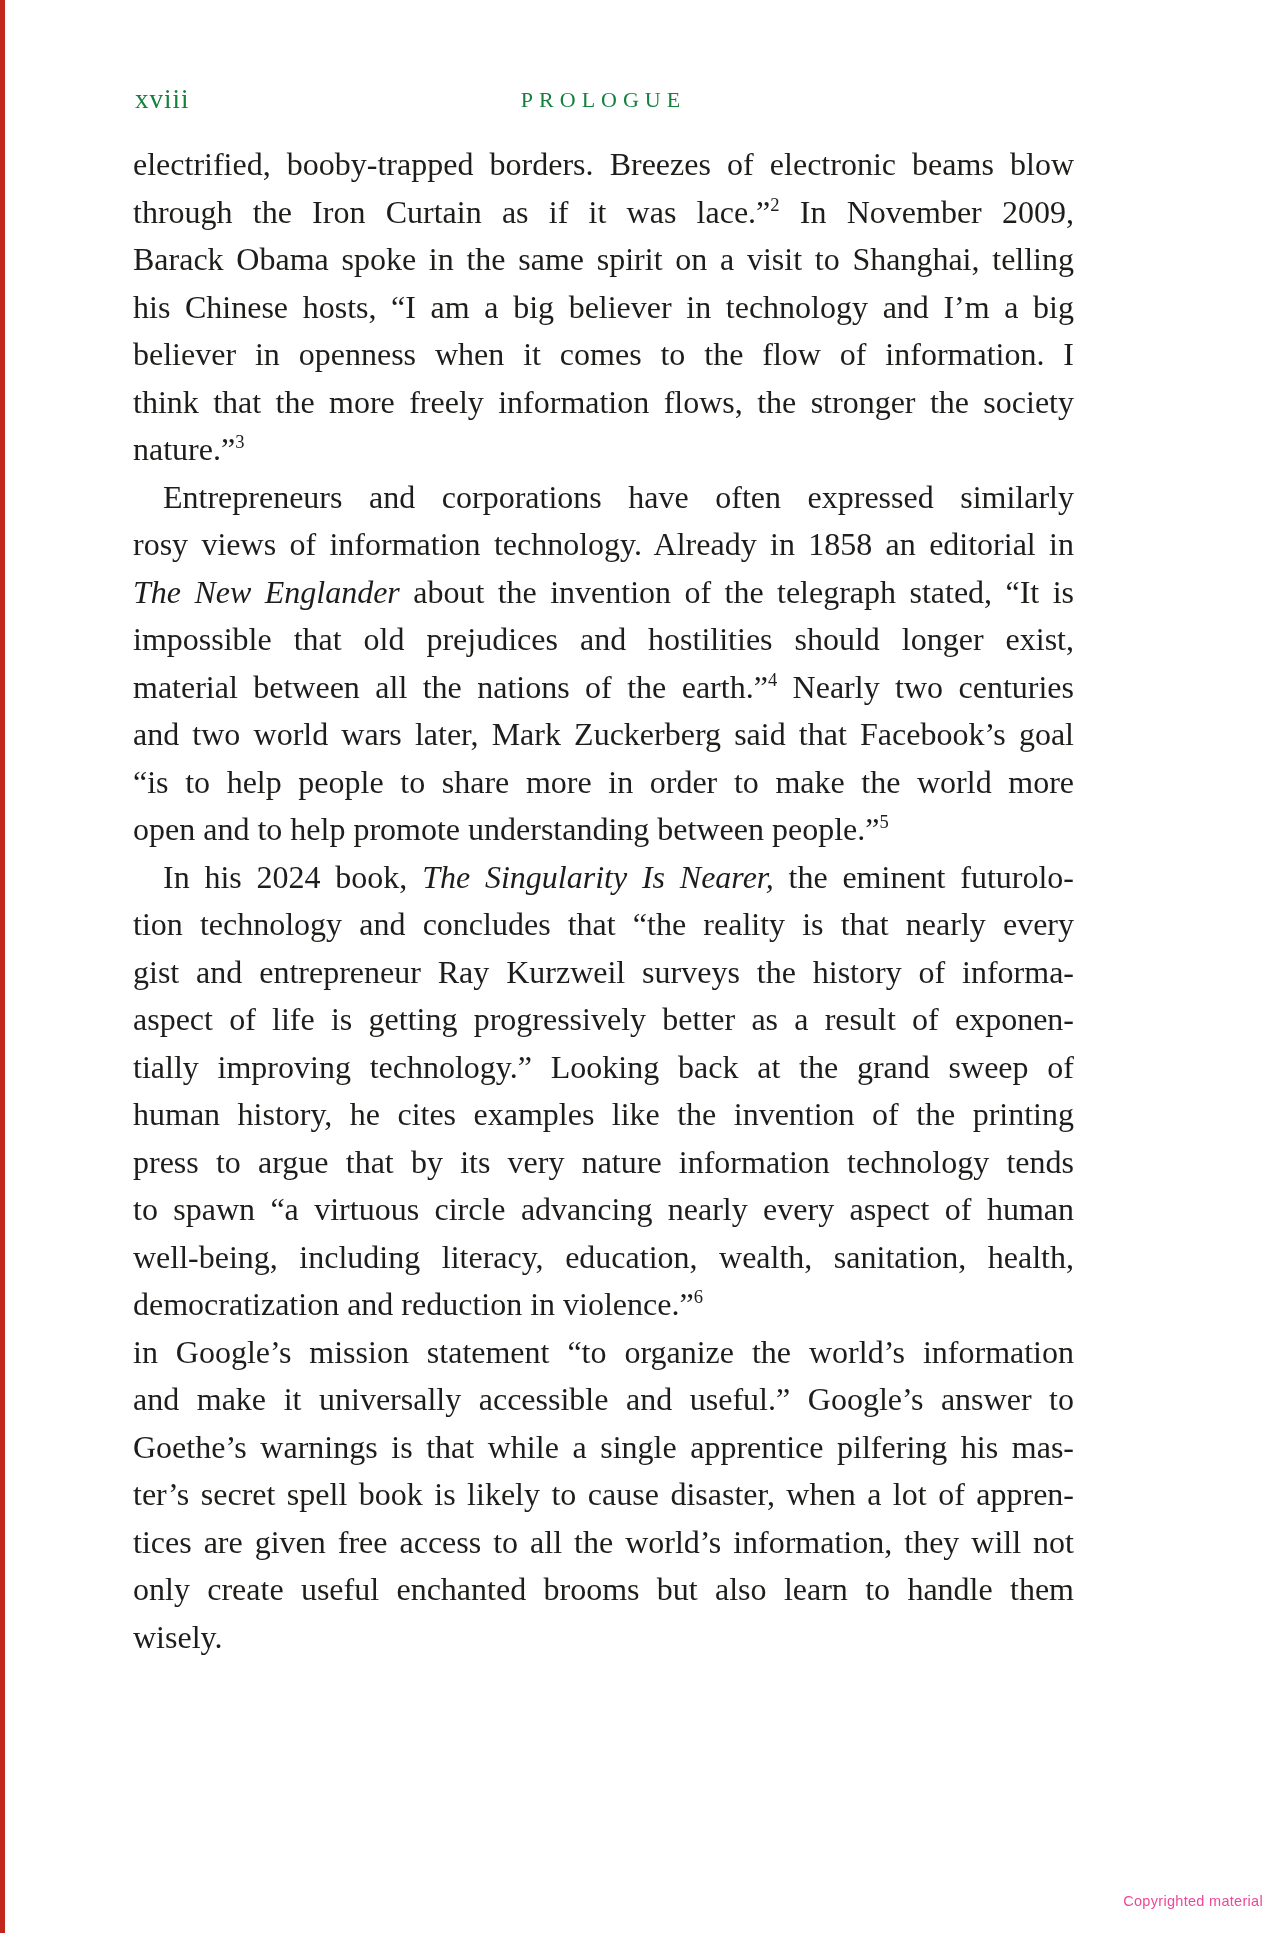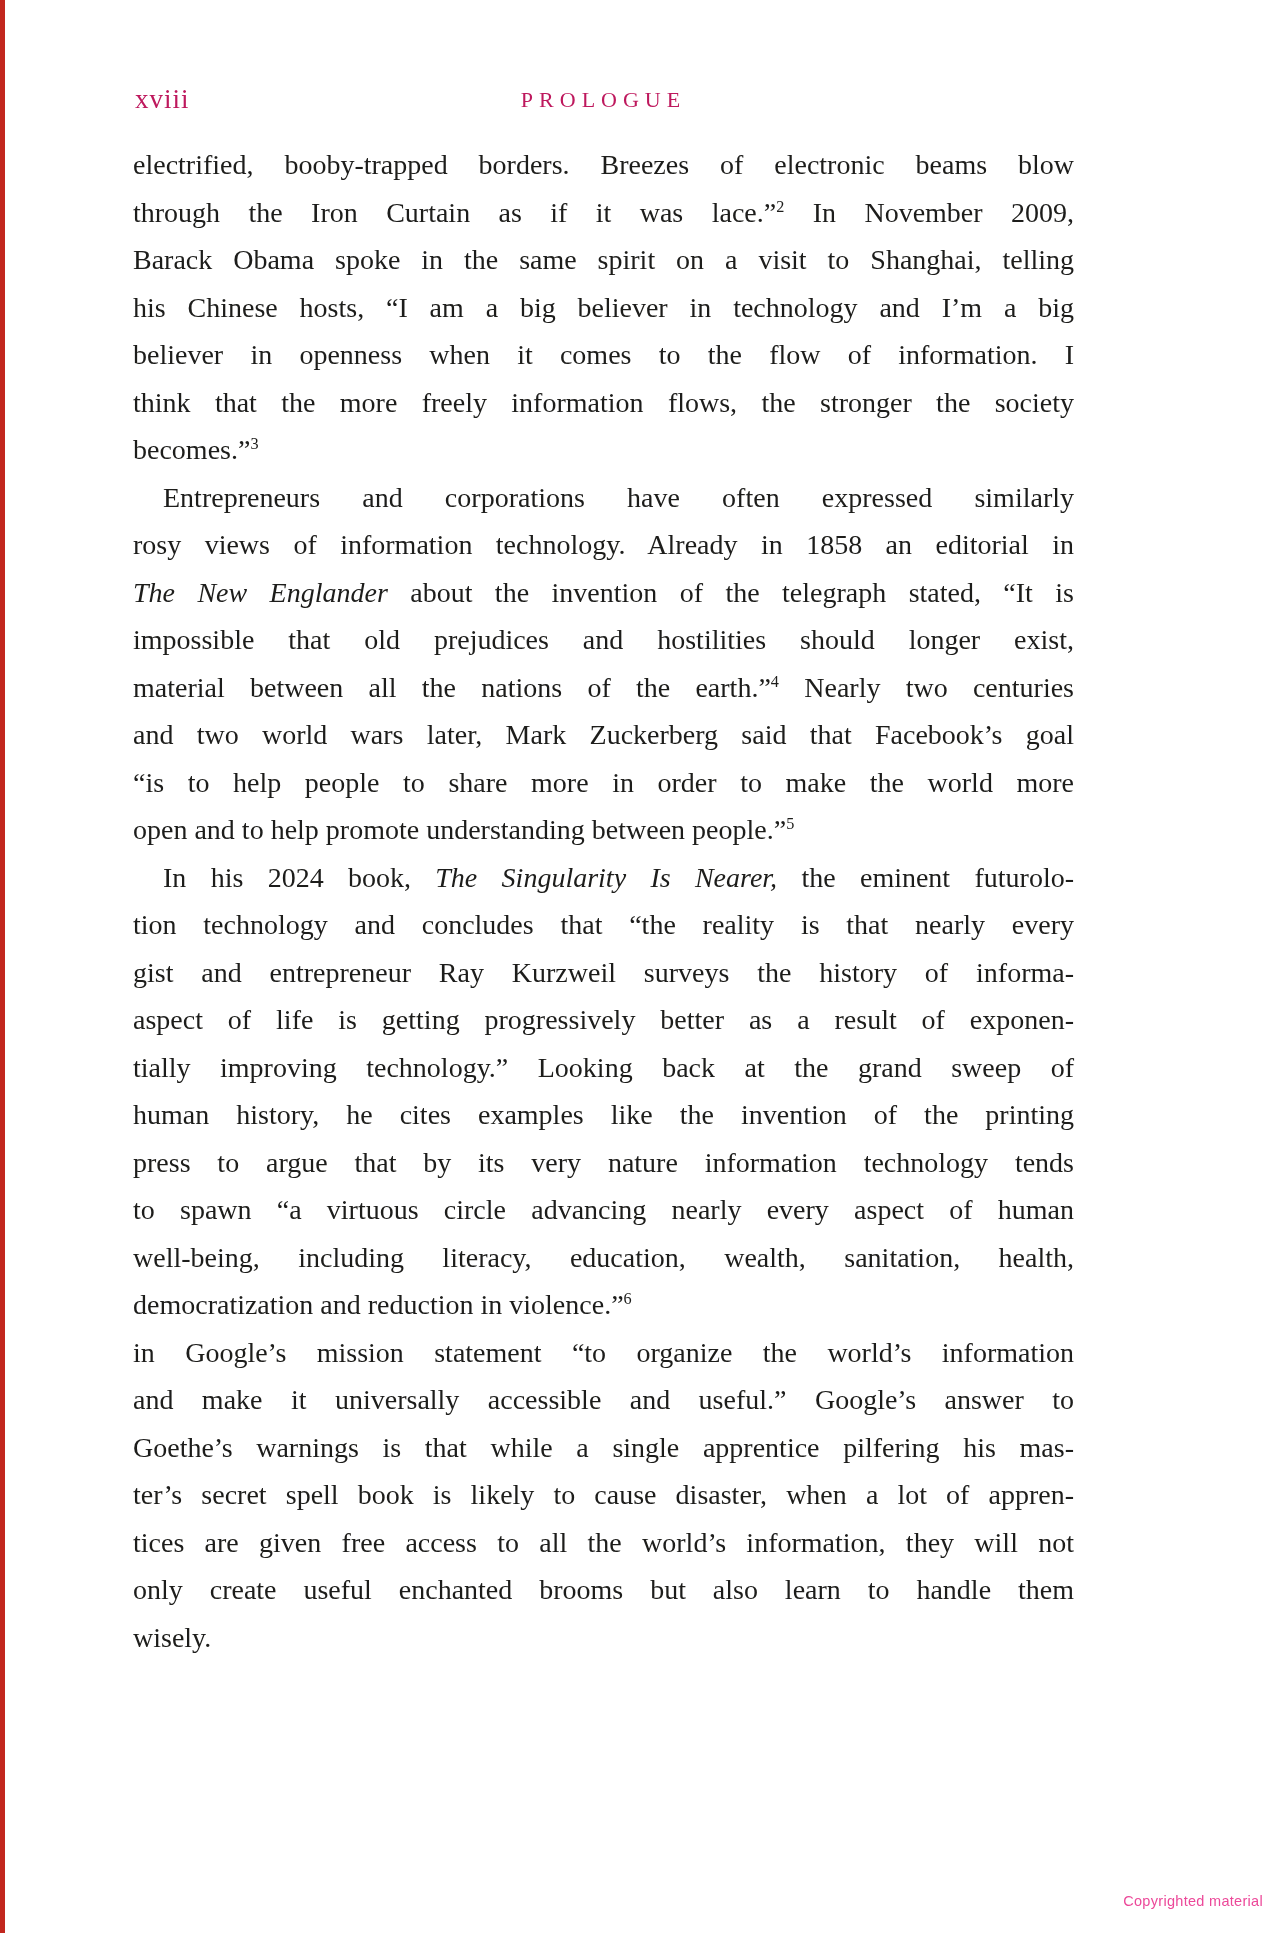--- a/index.html
+++ b/index.html
@@ -15,41 +15,41 @@
     position: absolute;
     left: 0; top: 0;
     width: 5px; height: 100%;
   }
   .running-header {
     position: absolute;
     left: 133px;
     top: 84px;
     width: 941px;
     height: 34px;
-    color: #be185d;
+    color: #15803d;
   }
   .page-number {
     position: absolute;
     left: 2px; top: 0;
     font-size: 27px;
     letter-spacing: 1px;
   }
   .running-title {
     position: absolute;
     left: 0; right: 0; top: 3px;
     text-align: center;
     font-size: 22px;
     letter-spacing: 6px;
   }
   .page-body {
     position: absolute;
     left: 133px;
     top: 141px;
     width: 941px;
-    font-size: 28px;
+    font-size: 32px;
     line-height: 47.5px;
     color: #1d1d1b;
   }
   .line { text-align: justify; }
   .line.just { text-align-last: justify; }
   .line.indent { text-indent: 30px; }
   .it { font-style: italic; }
   .sup {
     font-size: 0.58em;
     vertical-align: super;
@@ -75,21 +75,21 @@
   <span class="running-title">PROLOGUE</span>
 </div>
 
 <div class="page-body">
     <div class="line just"><span>electrified, booby-trapped borders. Breezes of electronic beams blow</span></div>
     <div class="line just"><span>through the Iron Curtain as if it was lace.”</span><span class="sup">2</span><span> In November 2009,</span></div>
     <div class="line just"><span>Barack Obama spoke in the same spirit on a visit to Shanghai, telling</span></div>
     <div class="line just"><span>his Chinese hosts, “I am a big believer in technology and I’m a big</span></div>
     <div class="line just"><span>believer in openness when it comes to the flow of information. I</span></div>
     <div class="line just"><span>think that the more freely information flows, the stronger the society</span></div>
-    <div class="line"><span>becomes.”</span><span class="sup">3</span></div>
+    <div class="line"><span>nature.”</span><span class="sup">3</span></div>
     <div class="line just indent"><span>Entrepreneurs and corporations have often expressed similarly</span></div>
     <div class="line just"><span>rosy views of information technology. Already in 1858 an editorial in</span></div>
     <div class="line just"><span class="it">The New Englander</span><span> about the invention of the telegraph stated, “It is</span></div>
     <div class="line just"><span>impossible that old prejudices and hostilities should longer exist,</span></div>
     <div class="line just"><span>material between all the nations of the earth.”</span><span class="sup">4</span><span> Nearly two centuries</span></div>
     <div class="line just"><span>and two world wars later, Mark Zuckerberg said that Facebook’s goal</span></div>
     <div class="line just"><span>“is to help people to share more in order to make the world more</span></div>
     <div class="line"><span>open and to help promote understanding between people.”</span><span class="sup">5</span></div>
     <div class="line just indent"><span>In his 2024 book, </span><span class="it">The Singularity Is Nearer,</span><span> the eminent futurolo-</span></div>
     <div class="line just"><span>tion technology and concludes that “the reality is that nearly every</span></div>

